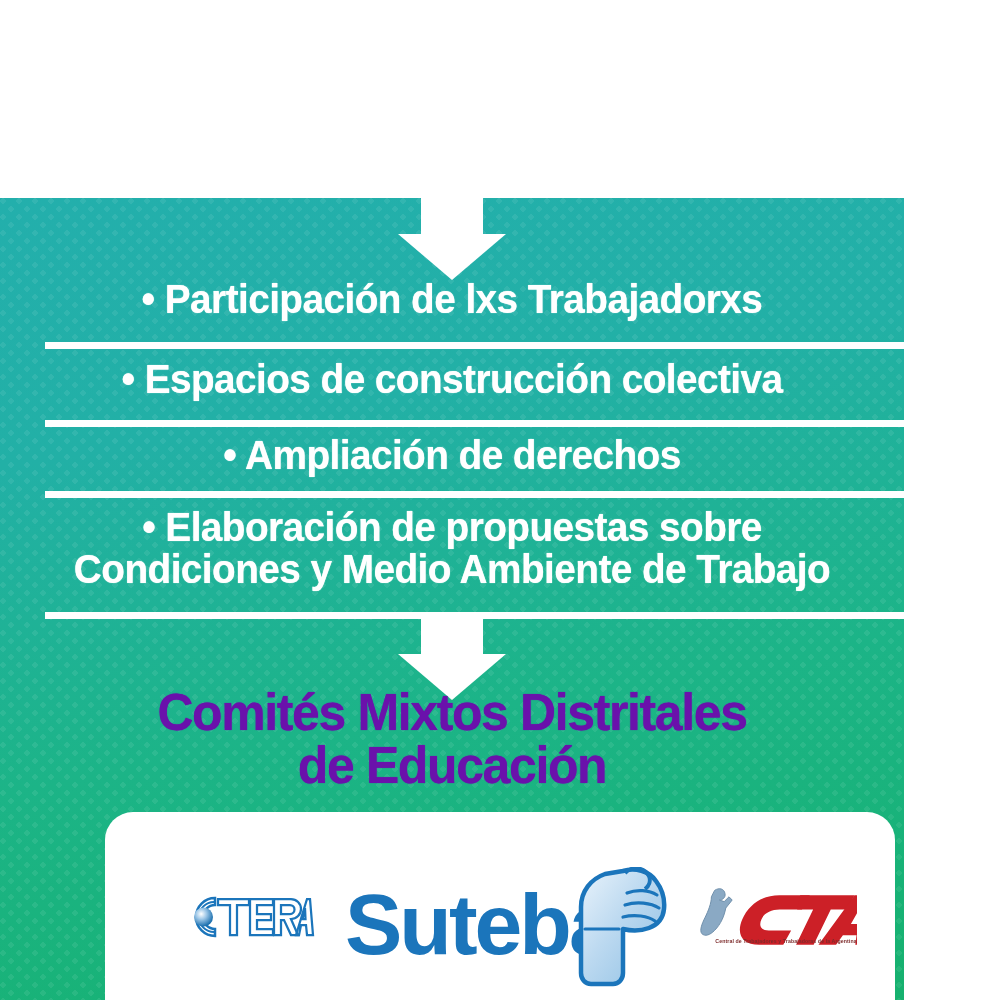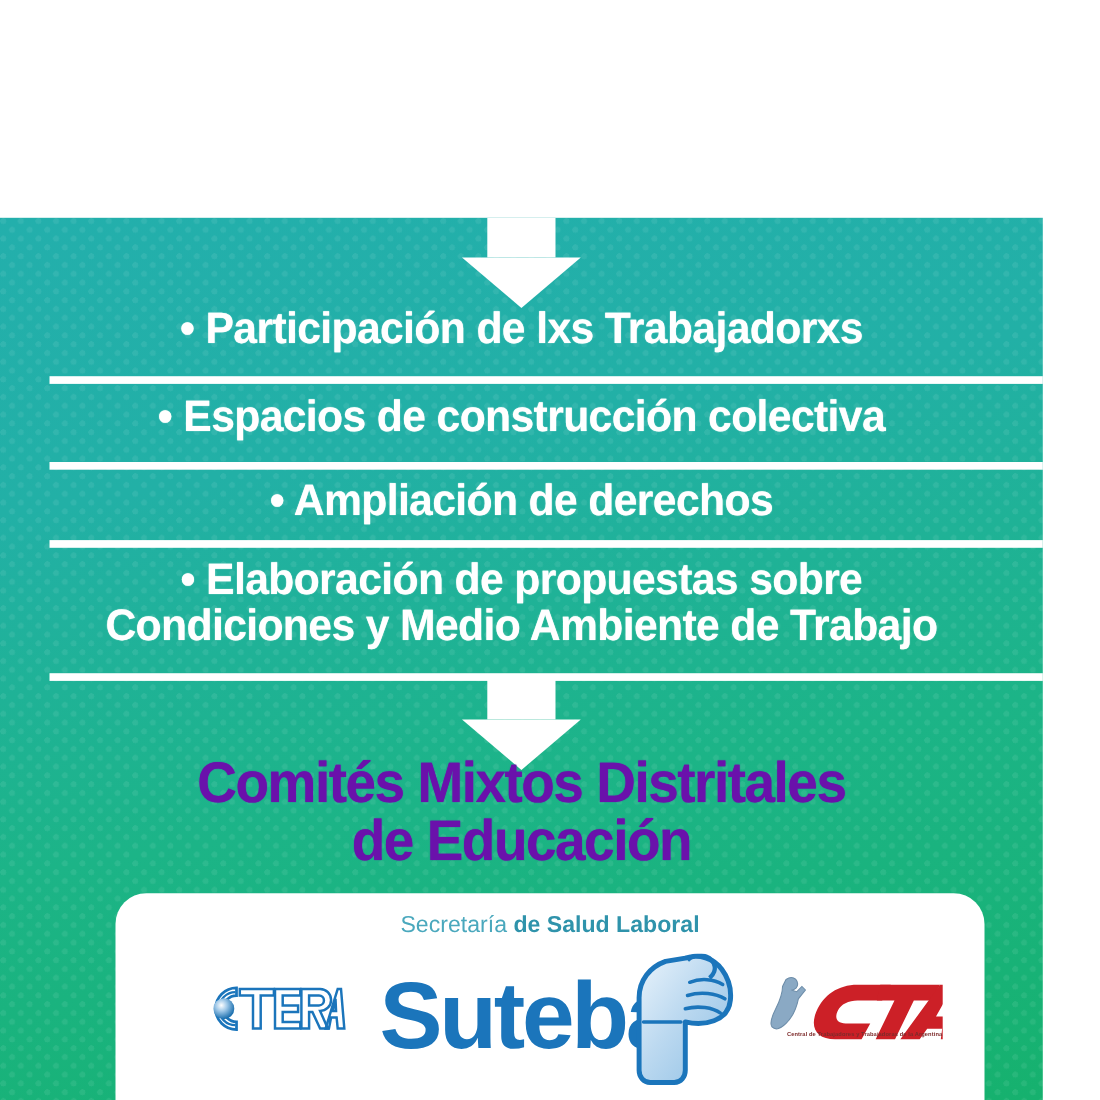--- a/index.html
+++ b/index.html
@@ -43,21 +43,20 @@
   
   #body-band{
     position:absolute;left:0;top:198px;width:904px;height:802px;
     background-image:
       radial-gradient(circle at 3px 3px, rgba(255,255,255,0.075) 2.6px, transparent 2.9px),
       radial-gradient(circle at 3px 3px, rgba(255,255,255,0.075) 2.6px, transparent 2.9px),
       linear-gradient(170deg, #23afac 0%, #22b0a6 28%, #1cb487 62%, #16b16e 100%);
     background-size:16px 16px, 16px 16px, 100% 100%;
     background-position:0 0, 8px 8px, 0 0;
     overflow:hidden;
-    padding-left:44px;
   }
 
   
   .arrow{
     position:absolute;
     left:50%;
     transform:translateX(-50%);
   }
   .arrow .stem{
     width:62px;height:36px;background:#ffffff;margin:0 auto;
@@ -180,23 +179,20 @@
       <div class="stem"></div>
       <div class="head"></div>
     </div>
 
     <div id="comites-heading">Comités Mixtos Distritales
 de Educación</div>
   </div>
 
   <div id="footer-panel">
 
-    <div id="footer-caption">
-      <span class="light">Secretaría </span><span class="bold">de Salud Laboral</span>
-    </div>
 
     <div id="logo-row">
 
       <div id="logo-ctera">
         <svg viewBox="0 0 260 92" width="130" height="46">
           <defs>
             <radialGradient id="ctera-sphere" cx="38%" cy="34%" r="66%">
               <stop offset="0%" stop-color="#ffffff"></stop>
               <stop offset="42%" stop-color="#9fc8e8"></stop>
               <stop offset="100%" stop-color="#1b6fae"></stop>

